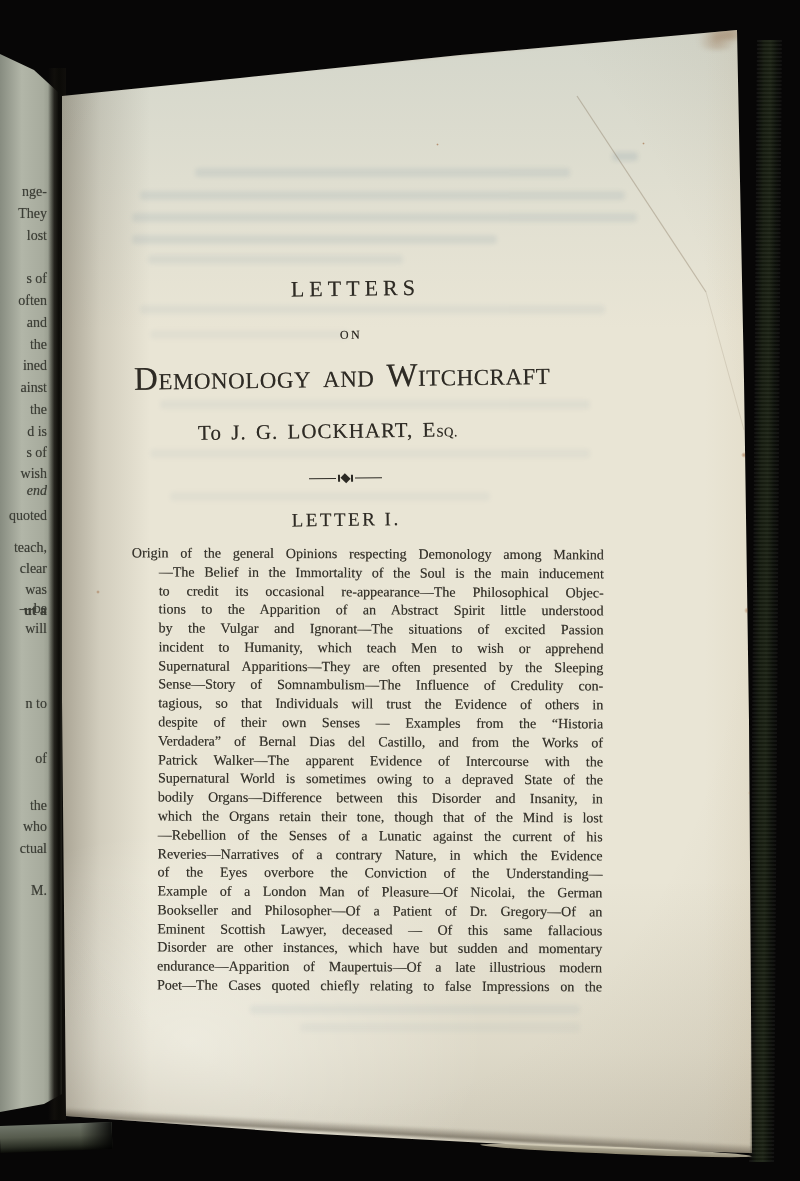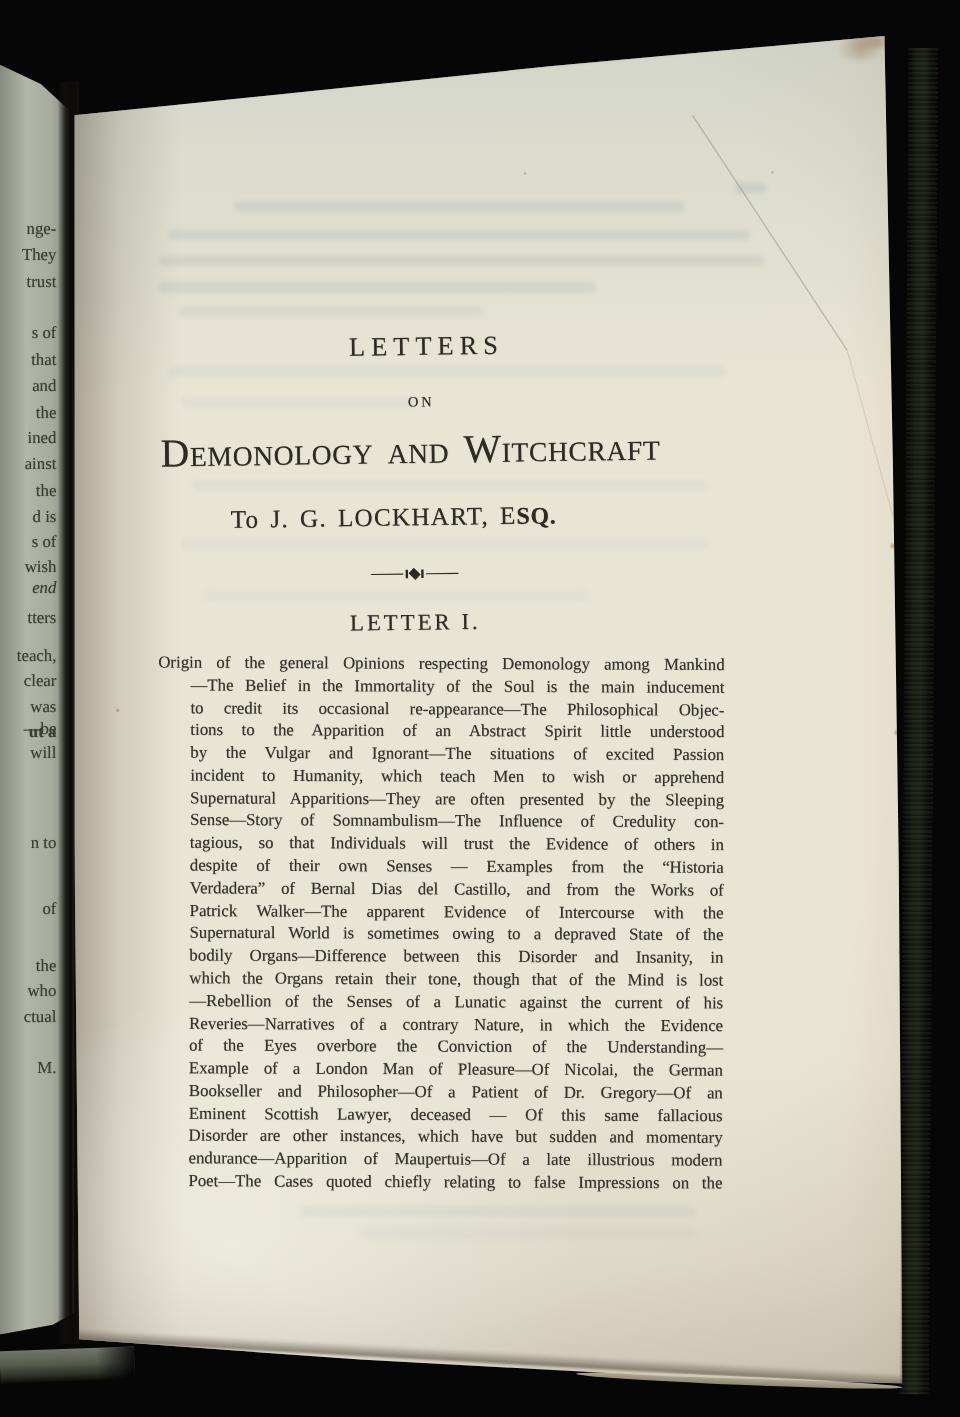--- a/index.html
+++ b/index.html
@@ -20,21 +20,21 @@
 
   
   .right-page{position:absolute;inset:0;
     clip-path:polygon(62px 96px,240px 78px,460px 55px,737px 30px,744px 380px,749px 720px,752px 1153px,560px 1147px,300px 1133px,66px 1116px,62px 700px);
     background:
       radial-gradient(ellipse 420px 300px at 24% 88%,rgba(255,255,248,.45),transparent 70%),
       linear-gradient(90deg,rgba(66,58,42,.38) 62px,rgba(66,58,42,.14) 100px,rgba(66,58,42,0) 150px),
       linear-gradient(270deg,rgba(190,168,130,.40) 0px,rgba(190,168,130,.15) 35px,rgba(190,168,130,0) 95px),
       linear-gradient(180deg,rgba(186,196,190,.50) 0px,rgba(186,196,190,.18) 200px,rgba(186,196,190,0) 330px),
       linear-gradient(180deg,rgba(0,0,0,0) 880px,rgba(120,110,85,.10) 1050px,rgba(100,90,70,.18) 1140px),
-      #e9e5d5;}
+      #e9e5d5; border-radius: 14px;}
   .vignette{position:absolute;inset:0;background:radial-gradient(ellipse at 45% 45%,rgba(0,0,0,0) 62%,rgba(120,100,70,.13) 100%);}
   .edge-top{position:absolute;left:58px;top:88px;width:692px;height:7px;
     transform:rotate(-5.5deg);transform-origin:0 0;filter:blur(1px);
     background:linear-gradient(180deg,rgba(120,70,35,.5),rgba(120,70,35,0));}
   .edge-bottom{position:absolute;left:60px;top:1107px;width:700px;height:10px;
     transform:rotate(3.1deg);transform-origin:0 0;filter:blur(1px);
     background:linear-gradient(0deg,rgba(40,32,20,.5),rgba(40,32,20,0));}
 
   
   .ghost{position:absolute;height:9px;background:#8097a4;opacity:.16;filter:blur(2px);border-radius:4px;}
@@ -50,21 +50,21 @@
   .t-letters{position:absolute;left:135px;top:277px;width:440px;text-align:center;
     font-size:22px;letter-spacing:5px;padding-left:5px;line-height:1;}
   .t-on{position:absolute;left:135px;top:328px;width:440px;text-align:center;
     font-size:12px;letter-spacing:2.5px;line-height:1;}
   .t-main{position:absolute;left:118px;top:352px;width:455px;text-align:center;
     font-size:23px;letter-spacing:.5px;line-height:1.4;white-space:nowrap;}
   .t-main .init{font-size:33px;}
   .t-main .mid{margin:0 12px;}
   .t-ded{position:absolute;left:103px;top:420px;width:455px;text-align:center;
     font-size:21px;letter-spacing:1px;word-spacing:3px;line-height:1;}
-  .t-ded .suffix{text-transform:uppercase;font-size:20px;letter-spacing:.5px;font-weight:bold;}
+  .t-ded .suffix{text-transform:uppercase;font-size:13px;letter-spacing:.5px;}
   .orn{position:absolute;left:135px;top:474px;width:425px;display:flex;
     align-items:center;justify-content:center;gap:2px;}
   .orn-line{width:27px;height:1.6px;background:#2c2a24;}
   .orn-tick{width:1.6px;height:7px;background:#2c2a24;}
   .orn-diamond{width:7px;height:7px;background:#2c2a24;transform:rotate(45deg) scale(1.15,.9);}
   .t-letter1{position:absolute;left:125px;top:509px;width:445px;text-align:center;
     font-size:19px;letter-spacing:2.5px;line-height:1;}
 
   .argument{position:absolute;left:160px;top:541px;width:445px;
     font-size:14px;line-height:18.78px;color:#34322b;
@@ -89,33 +89,33 @@
 </head>
 <body>
 
 <div class="stage">
 
   <div class="left-page"></div>
   <div class="left-frags">
 
   <span class="frag" style="top: 185px;">nge-</span>
       <span class="frag" style="top: 207px;">They</span>
-      <span class="frag" style="top: 229px;">trust</span>
+      <span class="frag" style="top: 229px;">lost</span>
       <span class="frag" style="top: 272px;">s of</span>
-      <span class="frag" style="top: 294px;">that</span>
+      <span class="frag" style="top: 294px;">often</span>
       <span class="frag" style="top: 316px;">and</span>
       <span class="frag" style="top: 338px;">the</span>
       <span class="frag" style="top: 359px;">ined</span>
       <span class="frag" style="top: 381px;">ainst</span>
       <span class="frag" style="top: 403px;">the</span>
       <span class="frag" style="top: 425px;">d is</span>
       <span class="frag" style="top: 446px;">s of</span>
       <span class="frag" style="top: 467px;">wish</span>
       <span class="frag" style="top: 484px; font-style: italic;">end</span>
-      <span class="frag" style="top: 509px;">tters</span>
+      <span class="frag" style="top: 509px;">quoted</span>
       <span class="frag" style="top: 541px;">teach,</span>
       <span class="frag" style="top: 562px;">clear</span>
       <span class="frag" style="top: 583px;">was</span>
       <span class="frag" style="top: 604px; font-weight: bold;">ut a</span>
       <span class="frag" style="top: 602px;">—be</span>
       <span class="frag" style="top: 622px;">will</span>
       <span class="frag" style="top: 697px;">n to</span>
       <span class="frag" style="top: 752px;">of</span>
       <span class="frag" style="top: 799px;">the</span>
       <span class="frag" style="top: 820px;">who</span>

